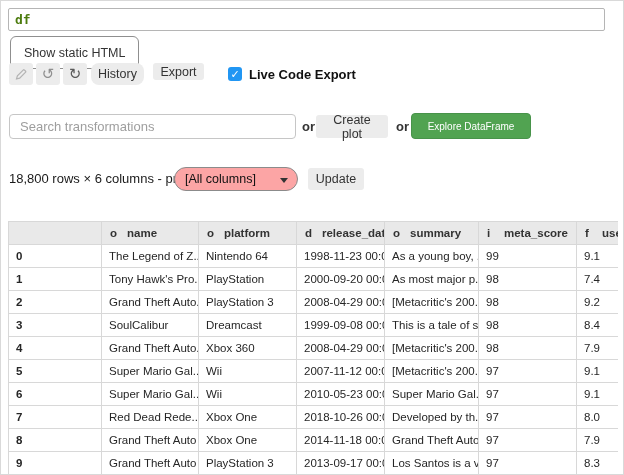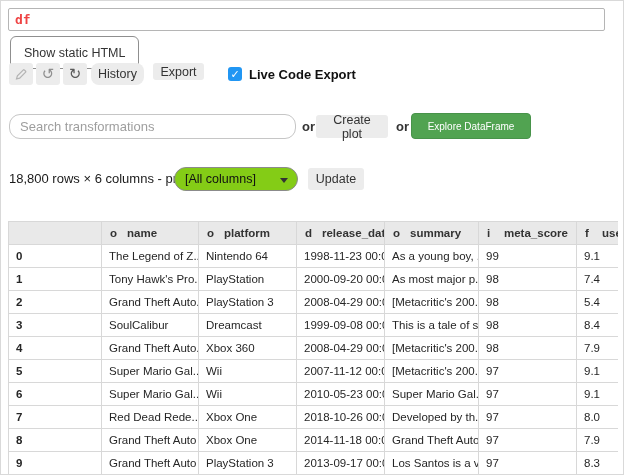--- a/index.html
+++ b/index.html
@@ -4,21 +4,21 @@
 <style>
   html,body { margin:0; padding:0; background:#fff; }
   .app {
     position:relative; width:624px; height:475px; box-sizing:border-box;
     background:#fff; border:1px solid #d9d9d9; overflow:hidden;
     font-family:"Liberation Sans","DejaVu Sans",sans-serif; color:#222;
   }
   .code-input {
     position:absolute; left:7px; top:7px; width:597px; height:23px; box-sizing:border-box;
     border:1px solid #b5b5b5; border-radius:2px; padding:0 6px; outline:none;
-    font-family:"DejaVu Sans Mono","Liberation Mono",monospace; font-size:13px; font-weight:bold; color:#ef4444;
+    font-family:"DejaVu Sans Mono","Liberation Mono",monospace; font-size:13px; font-weight:bold; color:#4d7c0f;
   }
   .static-btn {
     position:absolute; left:9px; top:35px; height:33px; padding:0 13px;
     background:#fff; border:1px solid #8f8f8f; border-radius:6px;
     font-family:inherit; font-size:12.5px; color:#333; cursor:pointer;
   }
   .btn {
     background:var(--button-bg,#ececec); border:none; border-radius:3px;
     font-family:inherit; font-size:12.5px; color:#333; cursor:pointer;
     display:flex; align-items:center; justify-content:center; position:absolute; box-sizing:border-box;
@@ -30,36 +30,36 @@
   #btn-history{ left:90px;  top:62px; width:53px; height:22px;border-radius:8px; }
   #btn-export { left:152px; top:62px; width:51px; height:17px; }
   .checkbox {
     position:absolute; left:227px; top:66px; width:14px; height:14px;
     background:var(--checkbox-blue,#2196f3); border-radius:3px; color:#fff;
     font-size:11px; line-height:14px; text-align:center; cursor:pointer;
   }
   .live-label { position:absolute; left:248px; top:66px; font-size:13px; font-weight:bold; color:#111; }
   .search-input {
     position:absolute; left:8px; top:113px; width:287px; height:25px; box-sizing:border-box;
-    border:1px solid #c6c6c6; border-radius:11px; padding:0 10px; outline:none;
+    border:1px solid #c6c6c6; border-radius:4px; padding:0 10px; outline:none;
     font-family:inherit; font-size:13px; color:#333;
   }
   .search-input::placeholder { color:#9e9e9e; }
   .or-sep { position:absolute; top:118px; font-size:13px; font-weight:bold; color:#333; }
   #or-1 { left:301px; } #or-2 { left:395px; }
   #btn-create-plot { left:315px; top:114px; width:72px; height:23px; }
   .explore-btn {
     position:absolute; left:410px; top:112px; width:120px; height:26px;
     background:var(--explore-green,#51a351); border:1px solid #48934a; border-radius:4px;
     color:#fff; font-family:inherit; font-size:10px; cursor:pointer;
   }
   .preview-summary { position:absolute; left:8px; top:170px; font-size:13px; color:#1a1a1a; }
   .columns-select {
     position:absolute; left:173px; top:166px; width:124px; height:24px; box-sizing:border-box;
-    border:1px solid #8b8b8b; border-radius:12px; background:#84cc16; cursor:pointer;
+    border:1px solid #8b8b8b; border-radius:12px; background:#fca5a5; cursor:pointer;
     display:flex; align-items:center; padding:0 10px; font-size:12.5px; color:#111;
   }
   .caret { position:absolute; right:9px; top:10px; width:0; height:0;
     border-left:4px solid transparent; border-right:4px solid transparent; border-top:5px solid #333; }
   #btn-update { left:307px; top:167px; width:56px; height:22px; }
   .table-wrap { position:absolute; left:7px; top:220px; width:610px; height:266px; overflow:hidden; }
   table { border-collapse:collapse; table-layout:fixed; width:610px; }
   th, td {
     border:1px solid var(--border,#d8d8d8); height:22px; padding:0 2px 0 7px;
     font-size:11.5px; text-align:left; white-space:nowrap; overflow:hidden; color:#262626;
@@ -149,21 +149,21 @@
             <td>98</td>
             <td>7.4</td>
           </tr>
           <tr>
             <td class="idx">2</td>
             <td>Grand Theft Auto...</td>
             <td>PlayStation 3</td>
             <td>2008-04-29 00:0...</td>
             <td>[Metacritic's 200...</td>
             <td>98</td>
-            <td>5.4</td>
+            <td>9.2</td>
           </tr>
           <tr>
             <td class="idx">3</td>
             <td>SoulCalibur</td>
             <td>Dreamcast</td>
             <td>1999-09-08 00:0...</td>
             <td>This is a tale of s...</td>
             <td>98</td>
             <td>8.4</td>
           </tr>

